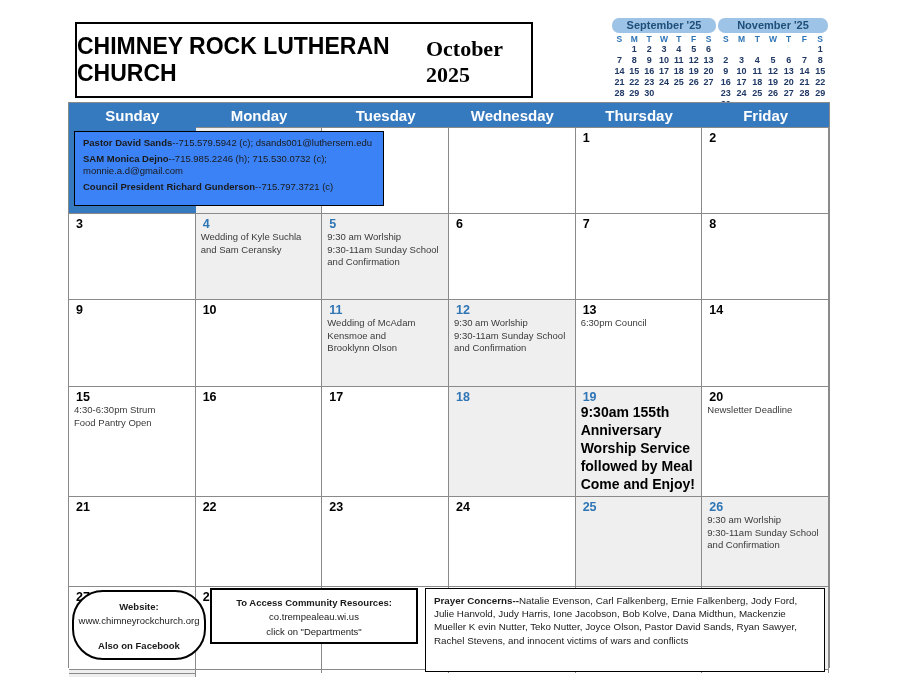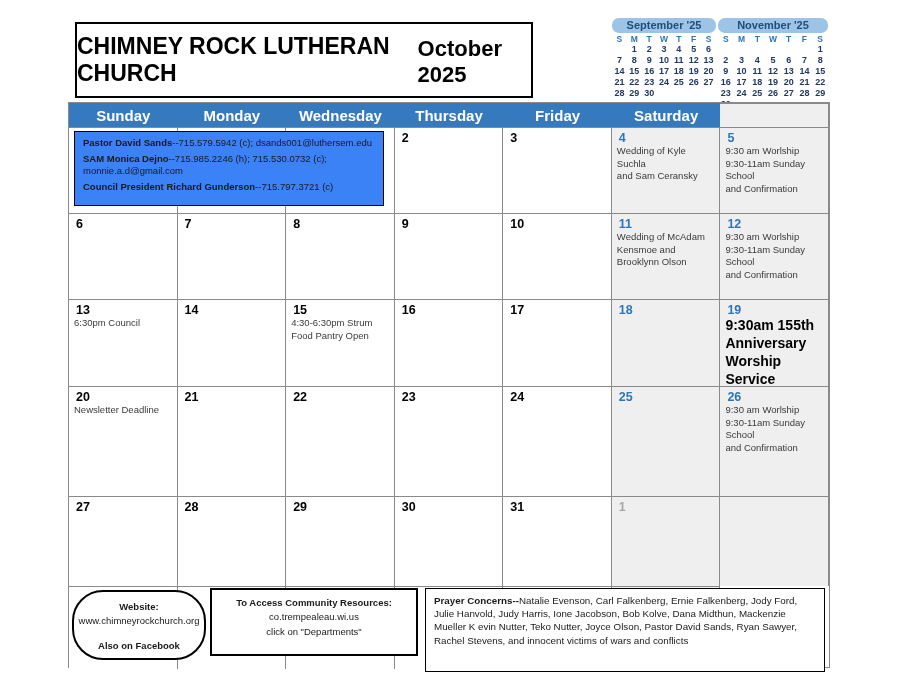--- a/index.html
+++ b/index.html
@@ -8,21 +8,21 @@
     font-family:"Liberation Sans", sans-serif; overflow:hidden;
   }
 
   
   .titlebox {
     position:absolute; left:75px; top:22px; width:458px; height:76px;
     border:2px solid #000; box-sizing:border-box; background:#fff;
     display:flex; flex-direction:row; justify-content:center; align-items:center;
   }
   .titlebox .t1 { font-size:23px; font-weight:bold; color:#000; }
-  .titlebox .t2 { font-size:22px; font-weight:bold; color:#000; margin-top:3px; }
+  .titlebox .t2 { font-size:22px; font-weight:bold; color:#000; margin-top:3px;font-family:Liberation Serif, serif; }
 
   
   .mini { position:absolute; top:18px; }
   .mini-sep { left:612px; width:104px; }
   .mini-nov { left:718px; width:110px; }
   .mini .mhead {
     height:15px; line-height:15px; background:#9DC3E6; color:#1F4E79;
     font-weight:bold; font-size:11px; text-align:center;border-radius:7px;
   }
   .mini .letters, .mini .mdays { display:grid; grid-template-columns:repeat(7,1fr); }
@@ -31,21 +31,21 @@
     height:11px; line-height:12px;
   }
   .mini .mdays span {
     color:#1F3864; font-weight:bold; font-size:9px; text-align:center;
     height:11px; line-height:11px;
   }
 
   
   .calendar {
     position:absolute; left:68px; top:102px; width:762px; height:566px;
-    display:grid; grid-template-columns:repeat(7,1fr);
+    display:grid; grid-template-columns:repeat(6,1fr);
     grid-template-rows:24px 86px 86px 87px 110px 90px 83px;
     border:1px solid #8a8a8a; box-sizing:border-box; background:#fff;
   }
   .hcell {
     background:#3579BE; color:#fff; font-weight:bold; font-size:15px;
     display:flex; align-items:center; justify-content:center;
   }
   .cell {
     border-right:1px solid #8a8a8a; border-top:1px solid #8a8a8a;
     box-sizing:border-box; padding:1px 3px 2px 4px; overflow:hidden; background:#fff;
@@ -69,21 +69,21 @@
   .b { font-weight:bold; }
 
   
   .fbox {
     position:absolute; background:#fff; border:2px solid #000; box-sizing:border-box;
     z-index:5; font-size:9.5px; color:#1a1a1a; text-align:center;
   }
   .fb1 { left:3px;   top:487px; width:134px; height:70px; padding-top:9px;border-radius:31px; }
   .fb1 p { margin:0 0 2px 0; line-height:1.3; }
   .fb1 .gap { height:10px; }
-  .fb2 { left:141px; top:485px; width:208px; height:68px; padding-top:7px; }
+  .fb2 { left:141px; top:485px; width:208px; height:56px; padding-top:7px; }
   .fb2 p { margin:0 0 2px 0; line-height:1.3; }
   .fb2 .gap { height:8px; }
   .fb3 {
     left:356px; top:485px; width:400px; height:84px; border-width:1.5px;
     text-align:left; padding:5px 8px; font-size:9.8px; line-height:1.35;
   }
 </style>
 </head>
 <body>
 
@@ -196,20 +196,21 @@
       <span></span>
       <span></span>
       <span></span>
     </div>
 </div>
 
 <div class="calendar">
 
   <div class="hcell">Sunday</div>
   <div class="hcell">Monday</div>
+  <div class="hcell">Tuesday</div>
   <div class="hcell">Wednesday</div>
   <div class="hcell">Thursday</div>
   <div class="hcell">Friday</div>
   <div class="hcell">Saturday</div>
 
   <div class="cell shade">
       <span class="date"></span>
       <div class="ev"></div>
     </div>
   <div class="cell">

